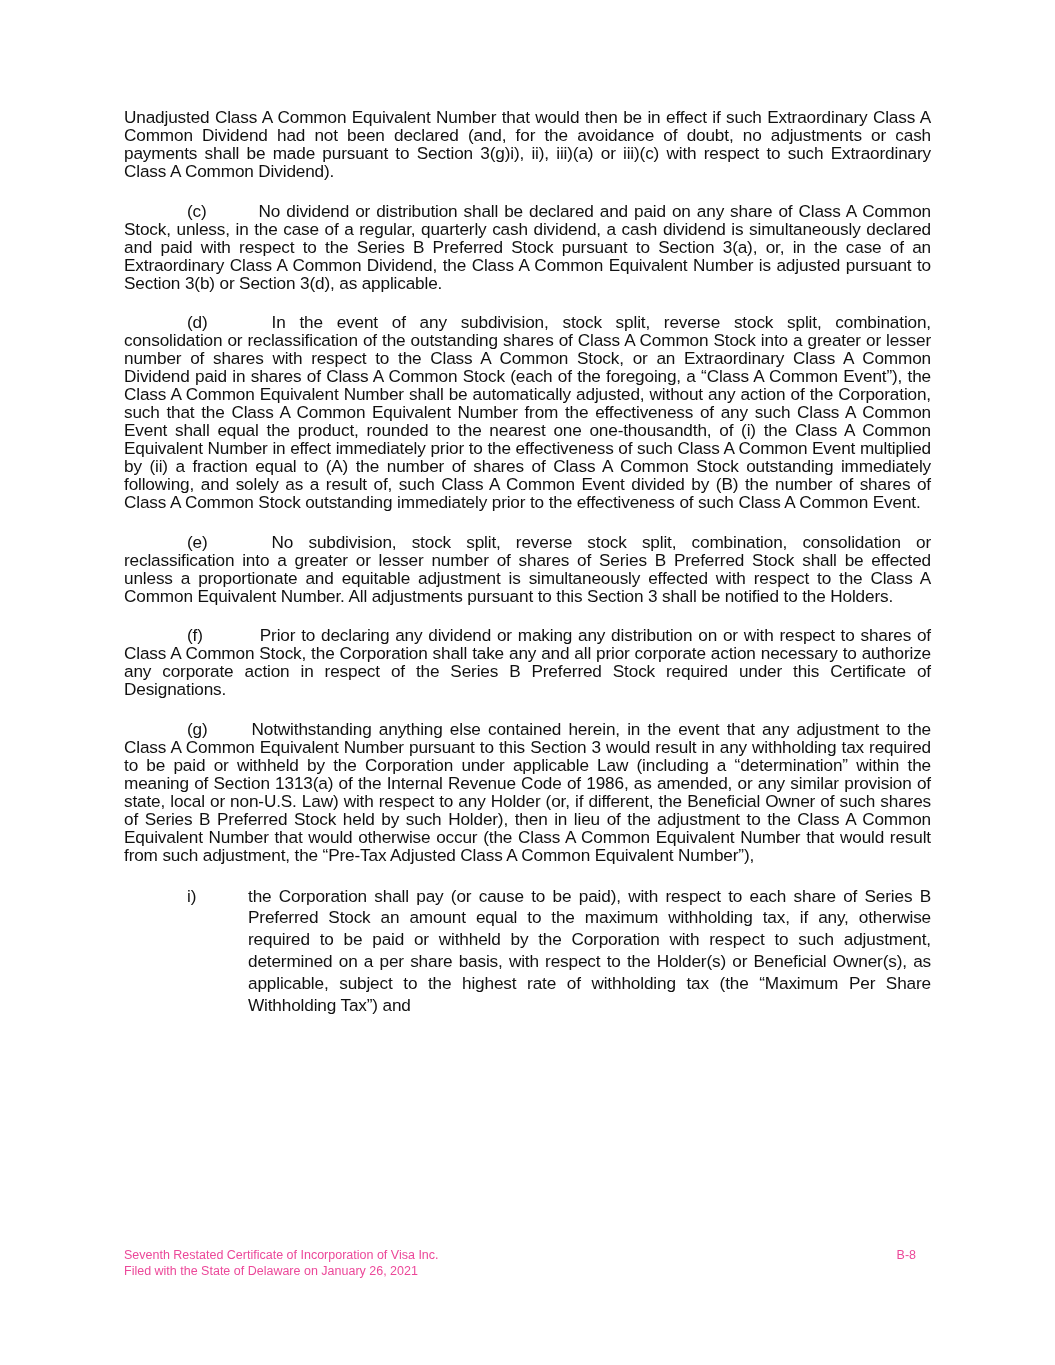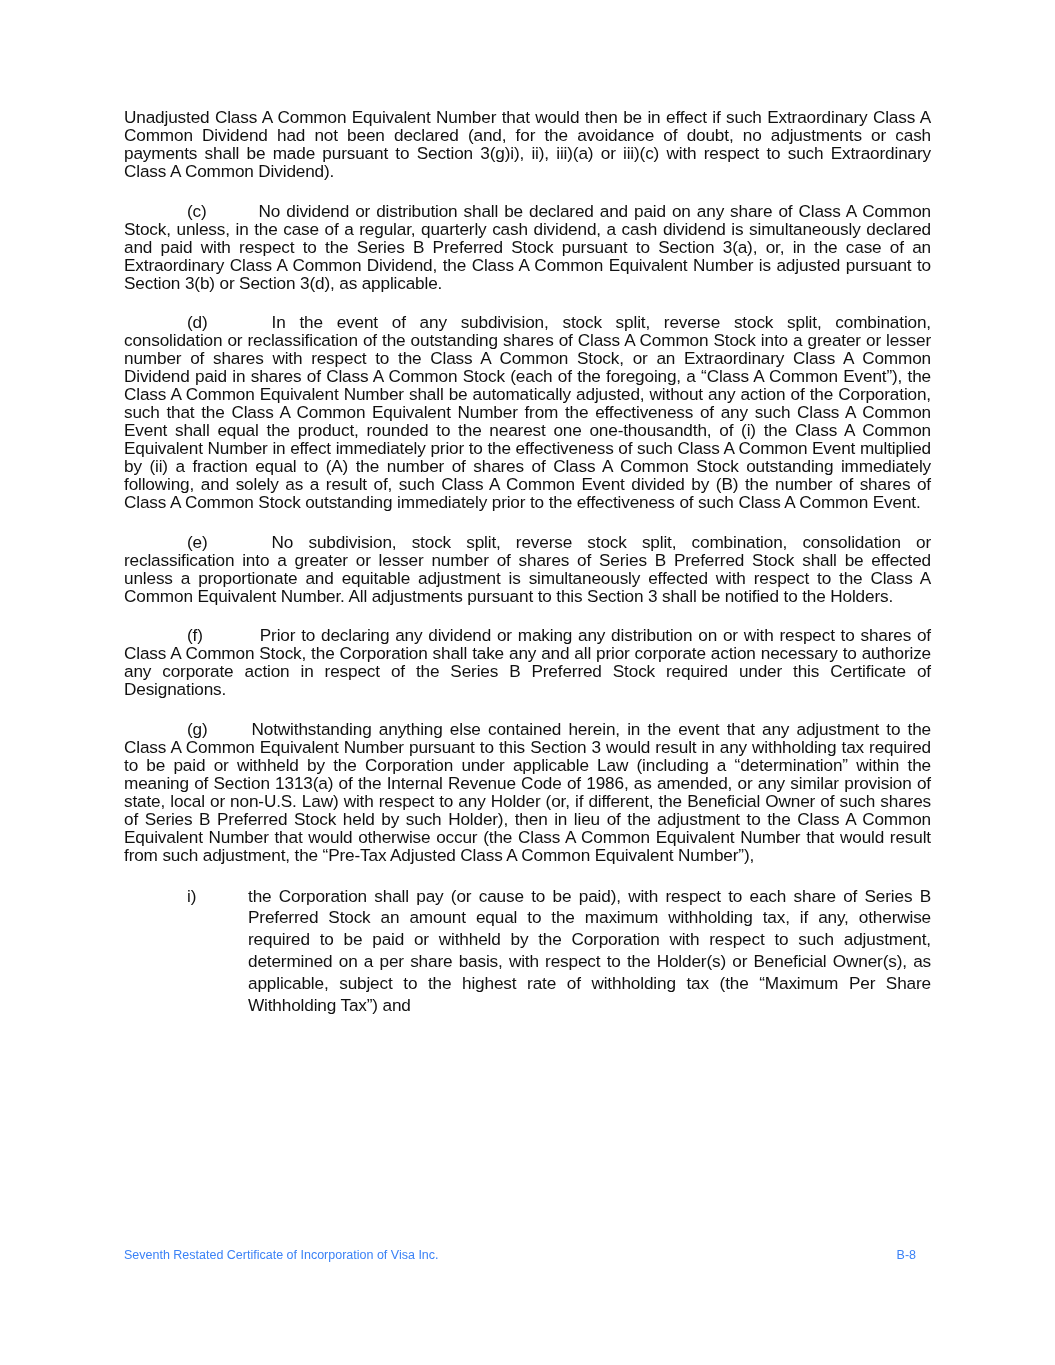--- a/index.html
+++ b/index.html
@@ -51,21 +51,21 @@
       left: 63px;
       top: 0;
     }
     .footer {
       position: absolute;
       left: 124px;
       top: 1247px;
       width: 792px;
       font-size: 12.5px;
       line-height: 16px;
-      color: #3b82f6;
+      color: #ec4899;
     }
     .footer .page-num {
       position: absolute;
       right: 0;
       top: 0;
     }
   </style>
 </head>
 <body>
 
@@ -97,14 +97,15 @@
 
   <p class="list-item">
     <span class="marker">i)</span>
     <span>the Corporation shall pay (or cause to be paid), with respect to each share of Series B Preferred Stock an amount equal to the maximum withholding tax, if any, otherwise required to be paid or withheld by the Corporation with respect to such adjustment, determined on a per share basis, with respect to the Holder(s) or Beneficial Owner(s), as applicable, subject to the highest rate of withholding tax (the “Maximum Per Share Withholding Tax”) and</span>
   </p>
 
 </div>
 
 <div class="footer">
   <div>Seventh Restated Certificate of Incorporation of Visa Inc.</div>
+  <div>Filed with the State of Delaware on January 26, 2021</div>
   <div class="page-num">B-8</div>
 </div>
 
 </body></html>

